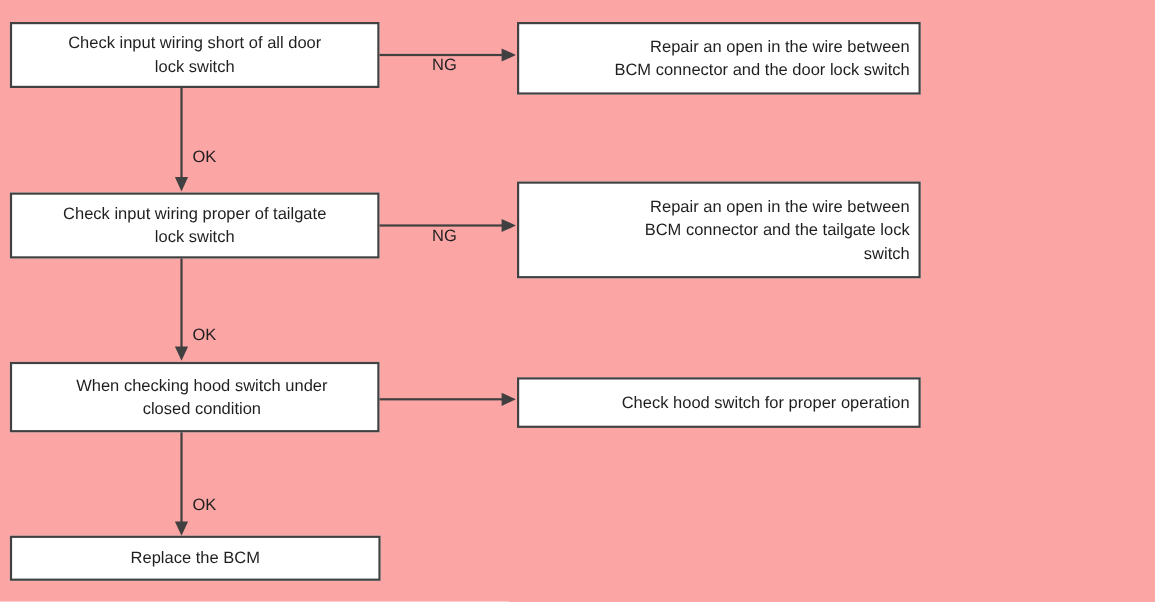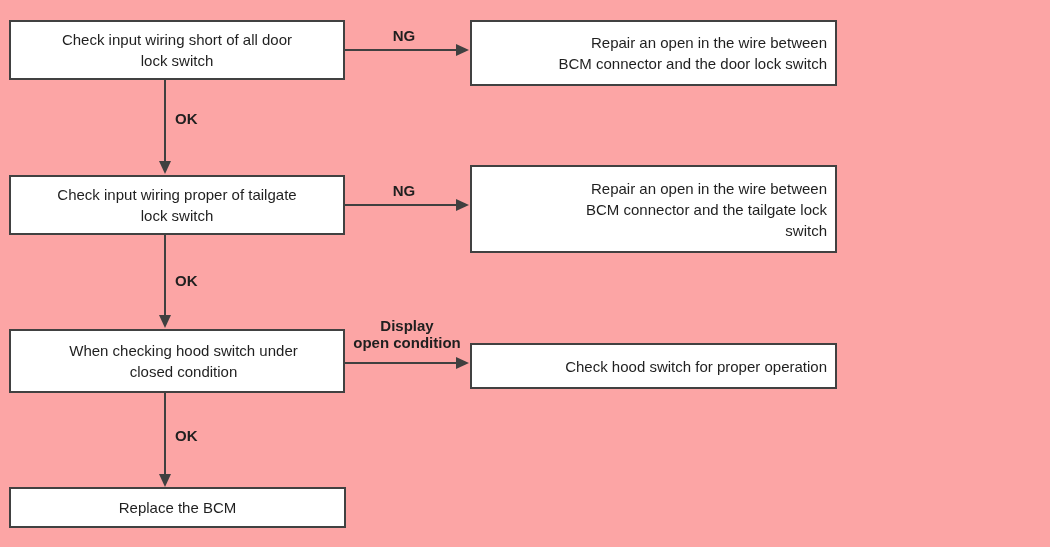--- a/index.html
+++ b/index.html
@@ -83,24 +83,25 @@
   #edge-ng2-head  { left: 456px; top: 199px; }
   #edge-disp-head { left: 456px; top: 357px; }
   #edge-ok1-head  { left: 159px; top: 161px; }
   #edge-ok2-head  { left: 159px; top: 315px; }
   #edge-ok3-head  { left: 159px; top: 474px; }
 
   
   .edge-label {
     position: absolute;
     font-size: 15px;
-    font-weight: bold;
+    font-weight: normal;
     color: #1f1f1f;
     line-height: 17px;
     white-space: pre-line;
+    margin-top: 24px;
   }
   #label-ng1 { left: 345px; top: 27px;  width: 118px; text-align: center; }
   #label-ng2 { left: 345px; top: 182px; width: 118px; text-align: center; }
   #label-disp { left: 332px; top: 317px; width: 150px; text-align: center; }
   #label-ok1 { left: 175px; top: 110px; }
   #label-ok2 { left: 175px; top: 272px; }
   #label-ok3 { left: 175px; top: 427px; }
 </style>
 </head>
 <body>
@@ -144,22 +145,20 @@
   <div class="line hline" id="edge-ng1-line"></div>
   <div class="head head-right" id="edge-ng1-head"></div>
   <div class="edge-label" id="label-ng1">NG</div>
 
   <div class="line hline" id="edge-ng2-line"></div>
   <div class="head head-right" id="edge-ng2-head"></div>
   <div class="edge-label" id="label-ng2">NG</div>
 
   <div class="line hline" id="edge-disp-line"></div>
   <div class="head head-right" id="edge-disp-head"></div>
-  <div class="edge-label" id="label-disp">Display
-open condition</div>
 
   <div class="line vline" id="edge-ok1-line"></div>
   <div class="head head-down" id="edge-ok1-head"></div>
   <div class="edge-label" id="label-ok1">OK</div>
 
   <div class="line vline" id="edge-ok2-line"></div>
   <div class="head head-down" id="edge-ok2-head"></div>
   <div class="edge-label" id="label-ok2">OK</div>
 
   <div class="line vline" id="edge-ok3-line"></div>

